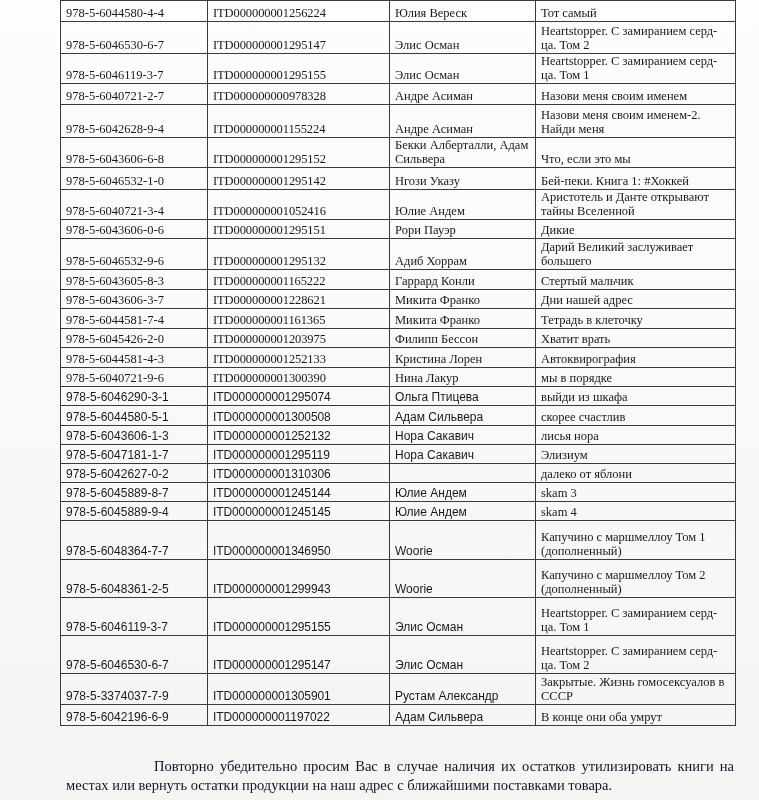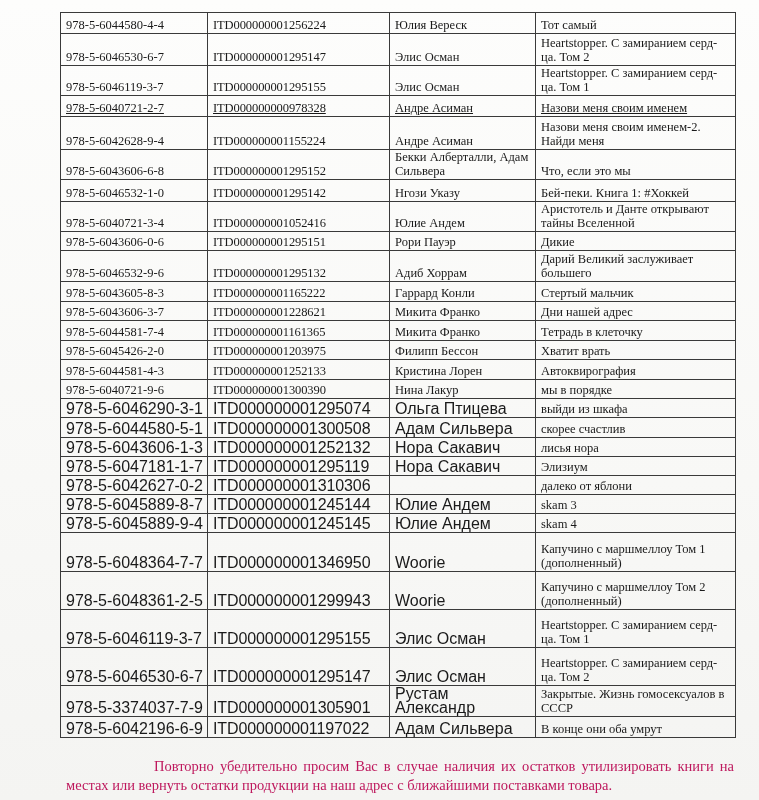--- a/index.html
+++ b/index.html
@@ -9,56 +9,56 @@
     position: relative;
     font-family: "Liberation Serif", serif;
     color: #1a1a1a;
   }
   .page-shade {
     position: absolute; inset: 0;
     background: linear-gradient(180deg, #fdfdfc 0%, #f8f8f6 60%, #f4f4f2 100%);
   }
   table.inventory {
     position: absolute;
-    left: 60px; top: 12px;
+    left: 60px; top: 0;
     width: 672px;
     border-collapse: collapse;
     table-layout: fixed;
   }
   table.inventory td {
     border: 1px solid #3a3a3a;
     padding: 0 4px 1px 5px;
     vertical-align: bottom;
     font-size: 12.5px;
     line-height: 14px;
     overflow: hidden;
     white-space: normal;
   }
   table.inventory td.col-isbn { width: 137px; font-size: 12.5px; }
   table.inventory td.col-code { width: 172px; font-size: 12.5px; letter-spacing: -0.1px; }
   table.inventory td.col-author { width: 136px; }
   table.inventory td.col-title { width: 190px; }
   table.inventory tr.sans td {
     font-family: "Liberation Sans", sans-serif;
-    font-size: 16px;
+    font-size: 12px;
   }
   table.inventory tr.sans td.col-title {
     font-family: "Liberation Serif", serif;
     font-size: 12.5px;
     margin-top: 12px;
   }
   .footer-note {
     position: absolute;
     left: 66px; top: 742px;
     width: 668px;
     font-size: 14.5px;
     line-height: 19px;
     text-align: justify;
     text-indent: 88px;
-    color: #be185d;
+    color: #0f172a;
   }
 </style>
 </head>
 <body>
 
 <div class="page-shade"></div>
 
 <table class="inventory">
   <tbody id="table-body">
       <tr style="height: 21px;">
@@ -72,21 +72,21 @@
         <td class="col-code">ITD000000001295147</td>
         <td class="col-author">Элис Осман</td>
         <td class="col-title">Heartstopper. С замиранием серд-ца. Том 2</td>
       </tr>
       <tr style="height: 29px;">
         <td class="col-isbn">978-5-6046119-3-7</td>
         <td class="col-code">ITD000000001295155</td>
         <td class="col-author">Элис Осман</td>
         <td class="col-title">Heartstopper. С замиранием серд-ца. Том 1</td>
       </tr>
-      <tr style="height: 21px; text-decoration: underline;">
+      <tr style="height: 21px;">
         <td class="col-isbn">978-5-6040721-2-7</td>
         <td class="col-code">ITD000000000978328</td>
         <td class="col-author">Андре Асиман</td>
         <td class="col-title">Назови меня своим именем</td>
       </tr>
       <tr style="height: 33px;">
         <td class="col-isbn">978-5-6042628-9-4</td>
         <td class="col-code">ITD000000001155224</td>
         <td class="col-author">Андре Асиман</td>
         <td class="col-title">Назови меня своим именем-2. Найди меня</td>

